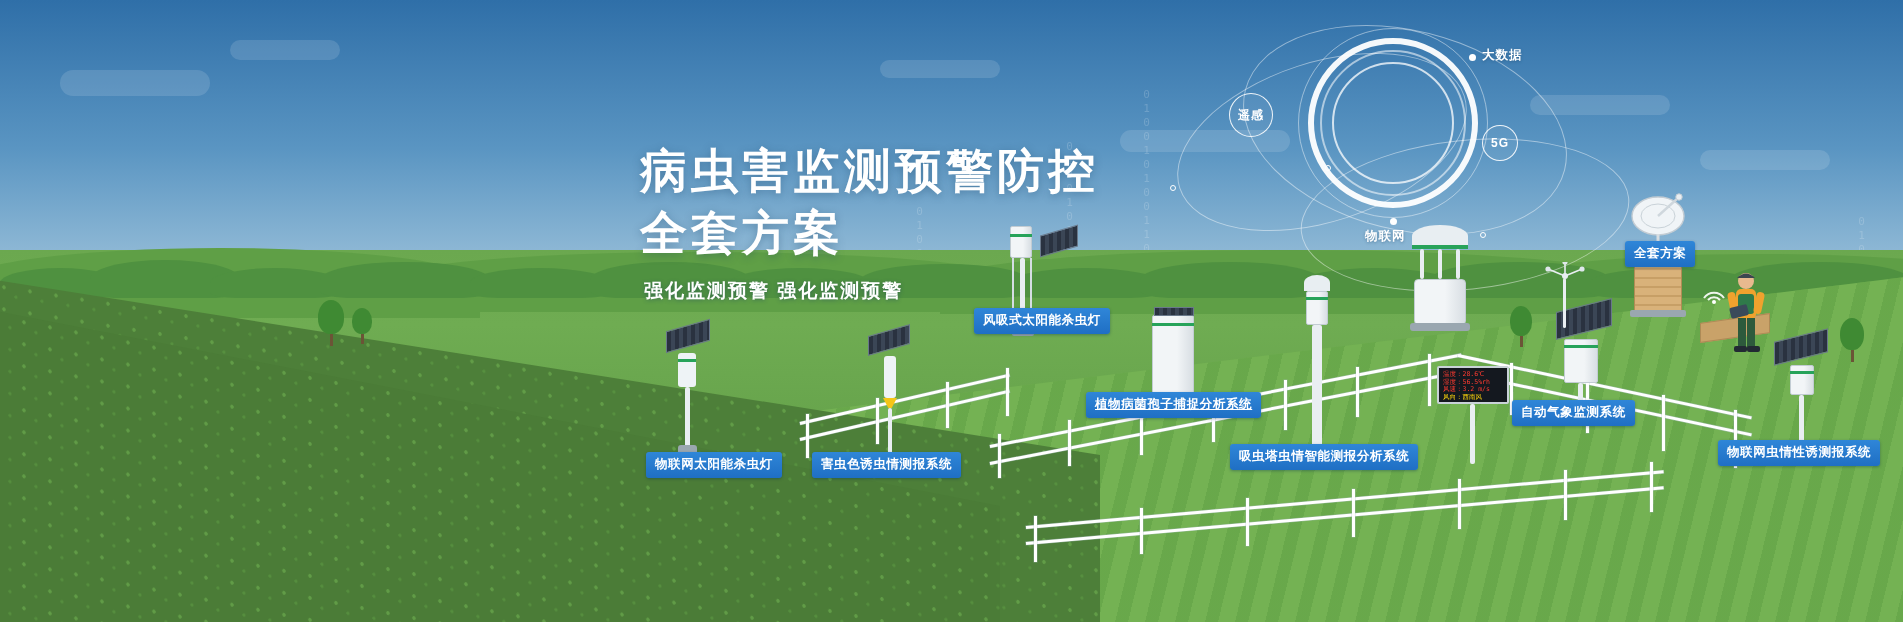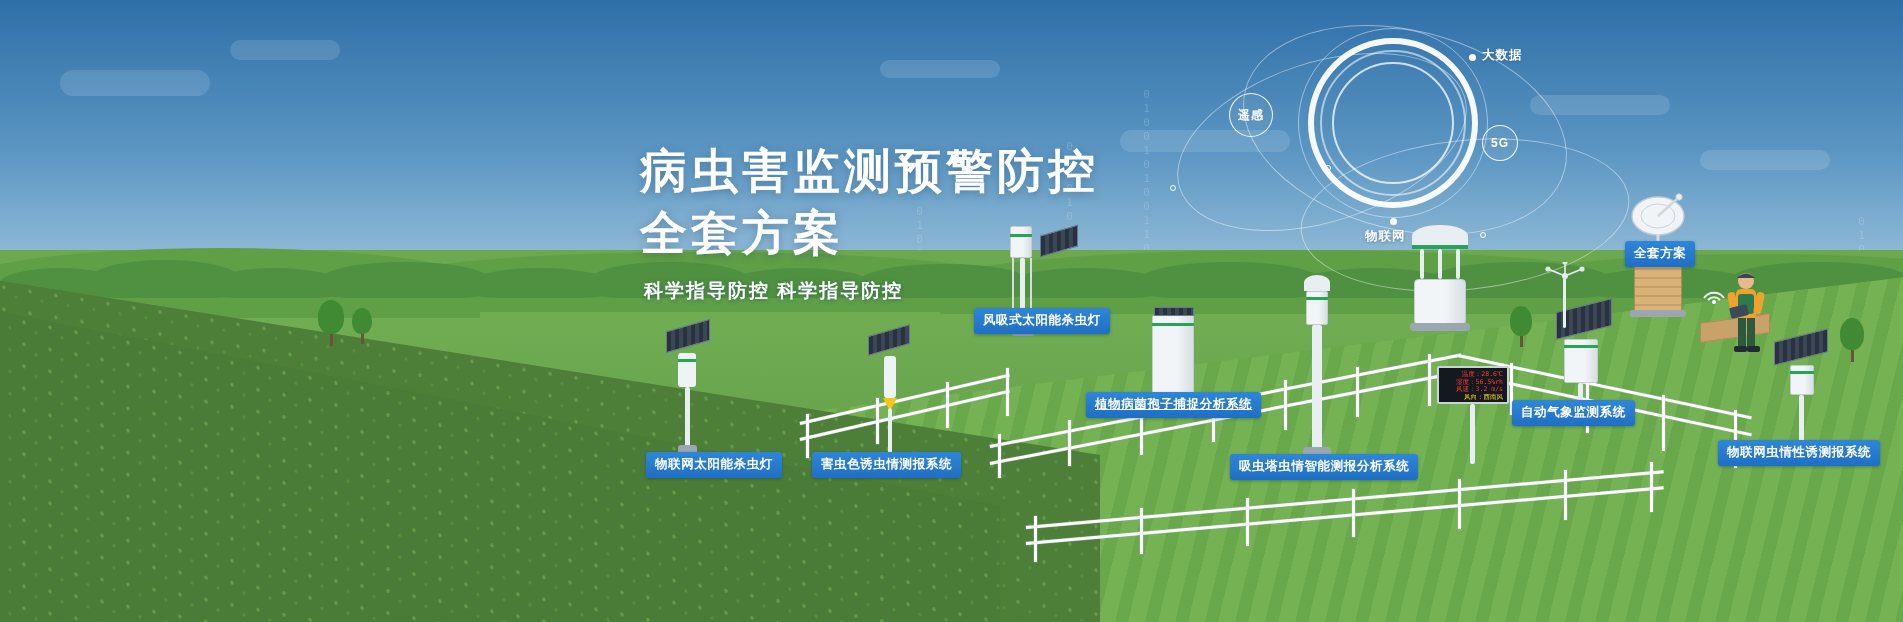--- a/index.html
+++ b/index.html
@@ -175,21 +175,21 @@
   
   .fence { position:absolute; z-index:28; }
   .fence-bar { position:absolute; background:#ffffff; box-shadow:0 0 0 .5px rgba(170,190,200,.5); }
 
   
   .led {
     position:absolute; z-index:32;
     background:#14181f; border:2px solid #c9d2d8; border-radius:2px;
     padding:3px 4px;
   }
-  .led-line { color:#ff3b30; font-family:"DejaVu Sans Mono", monospace; font-size:6.5px; line-height:7.5px; white-space:nowrap;text-align:right;}
+  .led-line { color:#ff3b30; font-family:"DejaVu Sans Mono", monospace; font-size:6.5px; line-height:7.5px; white-space:nowrap;}
   .led-line.y { color:#ffd60a; }
 
   
   .tower { position:absolute; z-index:30; }
   .tower-body{
     background: repeating-linear-gradient(to bottom,#d9b27a 0 7px,#c79f66 7px 9px);
     border:1px solid #b08c55;
   }
   
   .person { position:absolute; z-index:31; }
@@ -308,21 +308,21 @@
     <div class="fence-bar" style="left:0;top:60px;width:215px;height:3px;transform:rotate(-13deg);transform-origin:left center;"></div>
     <div class="fence-bar" style="left:6px;top:36px;width:3px;height:44px;"></div>
     <div class="fence-bar" style="left:76px;top:20px;width:3px;height:46px;"></div>
     <div class="fence-bar" style="left:146px;top:4px;width:3px;height:46px;"></div>
     <div class="fence-bar" style="left:206px;top:-10px;width:3px;height:48px;"></div>
   </div>
 
   <div class="title-block">
     <div class="title-line">病虫害监测预警防控</div>
     <div class="title-line">全套方案</div>
-    <div class="subtitle">科学指导防控 科学指导防控</div>
+    <div class="subtitle">强化监测预警 强化监测预警</div>
   </div>
 
   <div class="ai-graphic">
 
     <div class="ring thin" style="left:-8px;top:42px;width:300px;height:160px;border-radius:50%;transform:rotate(-18deg);"></div>
     <div class="ring thin" style="left:60px;top:10px;width:330px;height:200px;border-radius:50%;transform:rotate(14deg);"></div>
     <div class="ring thin" style="left:120px;top:120px;width:330px;height:150px;border-radius:50%;transform:rotate(-6deg);"></div>
 
     <div class="ring thick" style="left:128px;top:18px;width:170px;height:170px;"></div>
     <div class="ring" style="left:140px;top:30px;width:146px;height:146px;border-color:rgba(255,255,255,.55);"></div>
@@ -471,18 +471,18 @@
   <svg width="28" height="22" style="position:absolute;left:1700px;top:282px;z-index:32;">
     <path d="M4 16 a12 12 0 0 1 20 0" fill="none" stroke="#ffffff" stroke-width="2" opacity=".9"></path>
     <path d="M8 18 a8 8 0 0 1 12 0" fill="none" stroke="#ffffff" stroke-width="2" opacity=".9"></path>
     <circle cx="14" cy="20" r="2" fill="#ffffff"></circle>
   </svg>
 
   <div class="chip" style="left:974px;top:308px;">风吸式太阳能杀虫灯</div>
   <div class="chip" style="left:1086px;top:392px;text-decoration:underline;">植物病菌孢子捕捉分析系统</div>
   <div class="chip" style="left:1625px;top:241px;">全套方案</div>
   <div class="chip" style="left:1512px;top:400px;">自动气象监测系统</div>
-  <div class="chip" style="left:1230px;top:454px;">吸虫塔虫情智能测报分析系统</div>
+  <div class="chip" style="left:1230px;top:444px;">吸虫塔虫情智能测报分析系统</div>
   <div class="chip" style="left:1718px;top:440px;">物联网虫情性诱测报系统</div>
   <div class="chip" style="left:646px;top:452px;">物联网太阳能杀虫灯</div>
   <div class="chip" style="left:812px;top:452px;">害虫色诱虫情测报系统</div>
 
 </div>
 
 </body></html>

